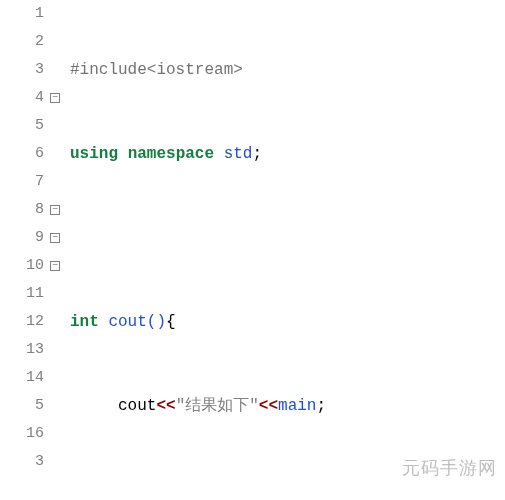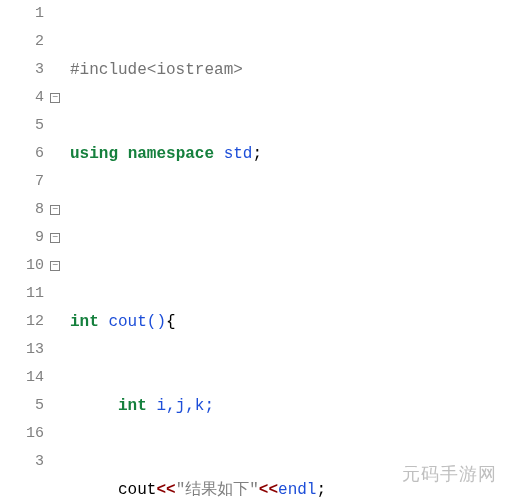--- a/index.html
+++ b/index.html
@@ -58,21 +58,21 @@
   .kw-pre { color: #737373; } 
   .kw { color: #15803d; font-weight: bold; } 
   .str { color: #808080; }
   .plain { color: #1d4ed8; }
   .punc { color: #8b0000; font-weight: bold; }
   .semi { color: #000000; }
   .brace { color: #000000; }
   .watermark {
     position: absolute;
     right: 8px;
-    bottom: 14px;
+    bottom: 20px;
     color: #bfbfbf;
     font-family: "Microsoft YaHei", sans-serif;
     font-size: 18px;
     letter-spacing: 1px;
   }
   .cout-id { color: #000000; margin-top: 20px; }
 </style>
 </head>
 <body>
 
@@ -123,22 +123,21 @@
     <div class="fc"></div>
     <div class="fc"></div>
     <div class="fc"></div>
   </div>
 
   <div class="code">
     <div class="row"><span class="kw-pre">#include&lt;iostream&gt;</span></div>
     <div class="row"><span class="kw">using</span> <span class="kw">namespace</span><span class="plain"> std</span><span class="semi">;</span></div>
     <div class="row"></div>
     <div class="row"><span class="kw">int</span><span class="plain"> cout</span><span class="plain">()</span><span class="brace">{</span></div>
-    <div class="row"><span>     </span><span class="kw">int</span><span class="plain"> i,j,k;</span></div>
-    <div class="row"><span>     </span><span class="cout-id">cout</span><span class="punc">&lt;&lt;</span><span class="str">"结果如下"</span><span class="punc">&lt;&lt;</span><span class="plain">endl</span><span class="semi">;</span></div>
+    <div class="row"><span>     </span><span class="cout-id">cout</span><span class="punc">&lt;&lt;</span><span class="str">"结果如下"</span><span class="punc">&lt;&lt;</span><span class="plain">main</span><span class="semi">;</span></div>
     
     
     
     
     
     
     
     
     
     

